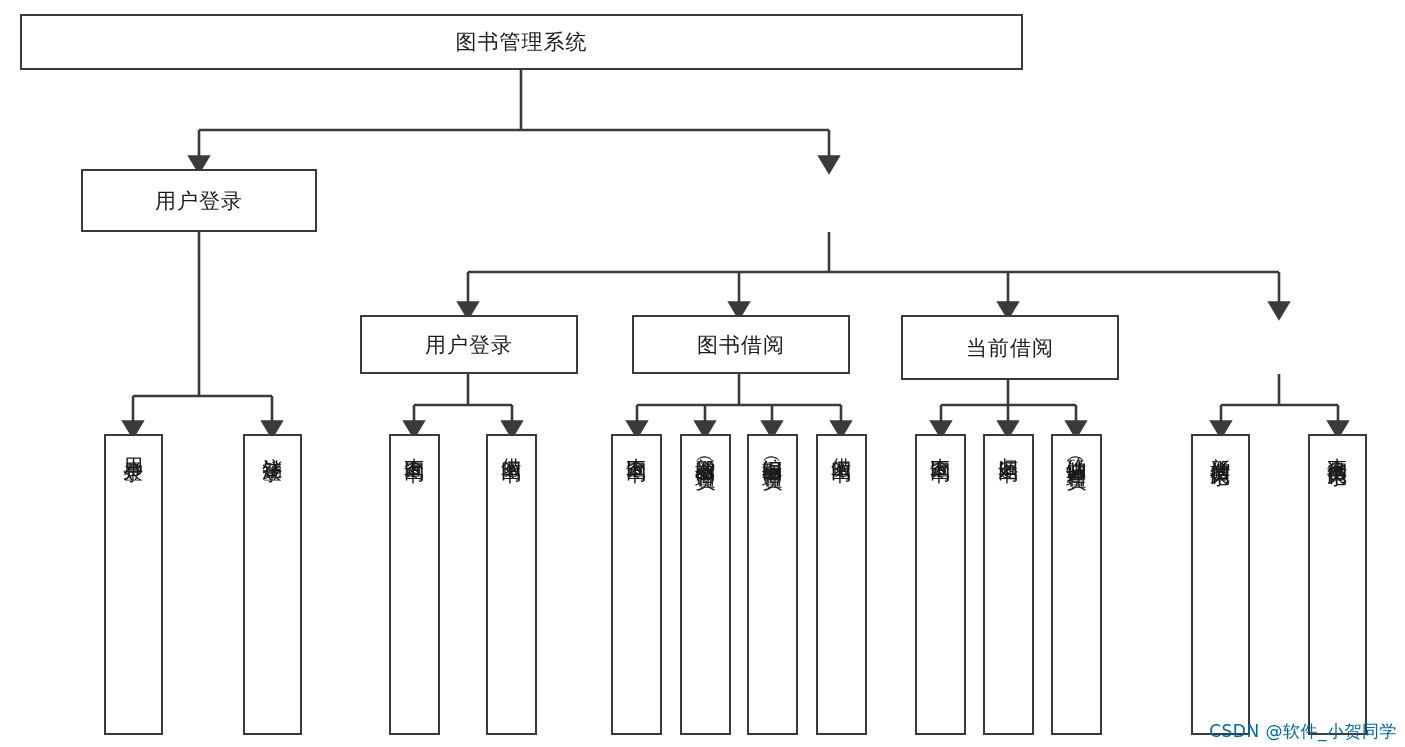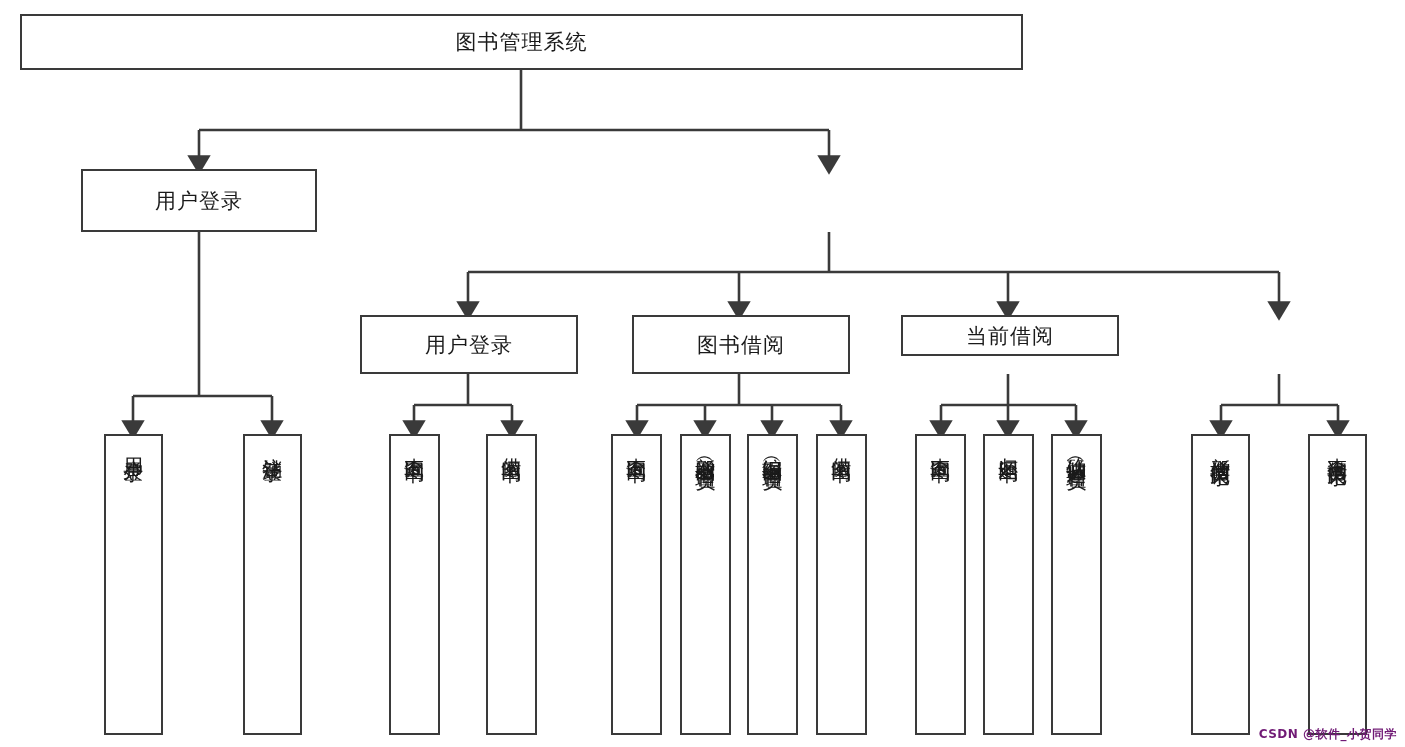--- a/index.html
+++ b/index.html
@@ -50,25 +50,24 @@
     text-orientation: upright;
     font-size: 20px;
     line-height: 1.12;
     letter-spacing: 2px;
     white-space: nowrap;
   }
   .watermark {
     position: absolute;
     right: 8px;
     bottom: 4px;
-    font-size: 12px;
-    color: #701a75;
+    font-size: 17px;
+    color: #0369a1;
     letter-spacing: 0.5px;
     white-space: nowrap;
-    font-weight: bold;
   }
 </style>
 </head>
 <body>
 
 <div id="canvas">
 
   <svg class="links" viewBox="0 0 1405 747" xmlns="http://www.w3.org/2000/svg">
     <defs>
       <marker id="arrow" markerWidth="9" markerHeight="9" refX="2.2" refY="4.5" orient="auto" markerUnits="strokeWidth">
@@ -127,21 +126,21 @@
   <div class="node horiz" style="left:81px; top:169px; width:236px; height:63px;">
     <span>用户登录</span>
   </div>
 
   <div class="node horiz" style="left:360px; top:315px; width:218px; height:59px;">
     <span>用户登录</span>
   </div>
   <div class="node horiz" style="left:632px; top:315px; width:218px; height:59px;">
     <span>图书借阅</span>
   </div>
-  <div class="node horiz" style="left:901px; top:315px; width:218px; height:41px;justify-content:center;">
+  <div class="node horiz" style="left:901px; top:315px; width:218px; height:65px;justify-content:center;">
     <span>当前借阅</span>
   </div>
 
   <div class="node vert" style="left:104px; top:434px; width:59px; height:301px;">
     <span class="vlabel">用户登录</span>
   </div>
   <div class="node vert" style="left:243px; top:434px; width:59px; height:301px;">
     <span class="vlabel">注销登录</span>
   </div>
 

